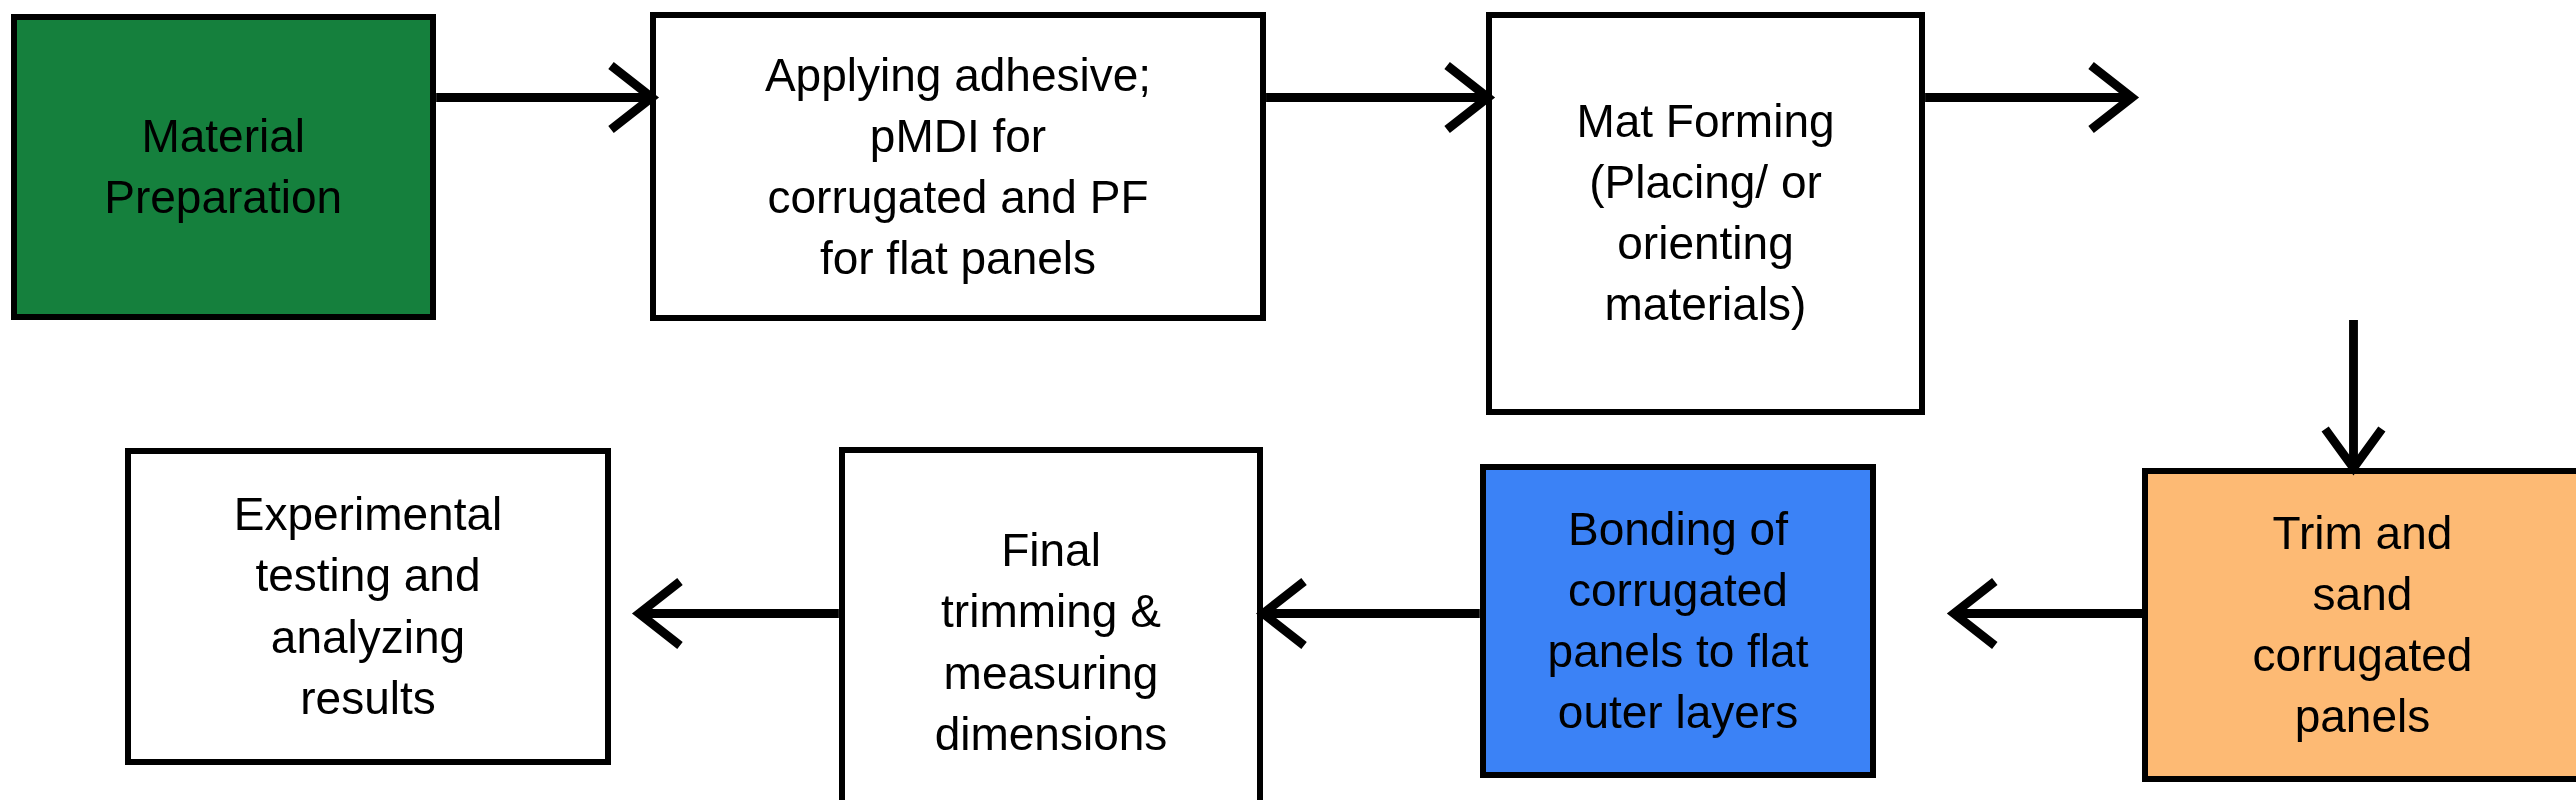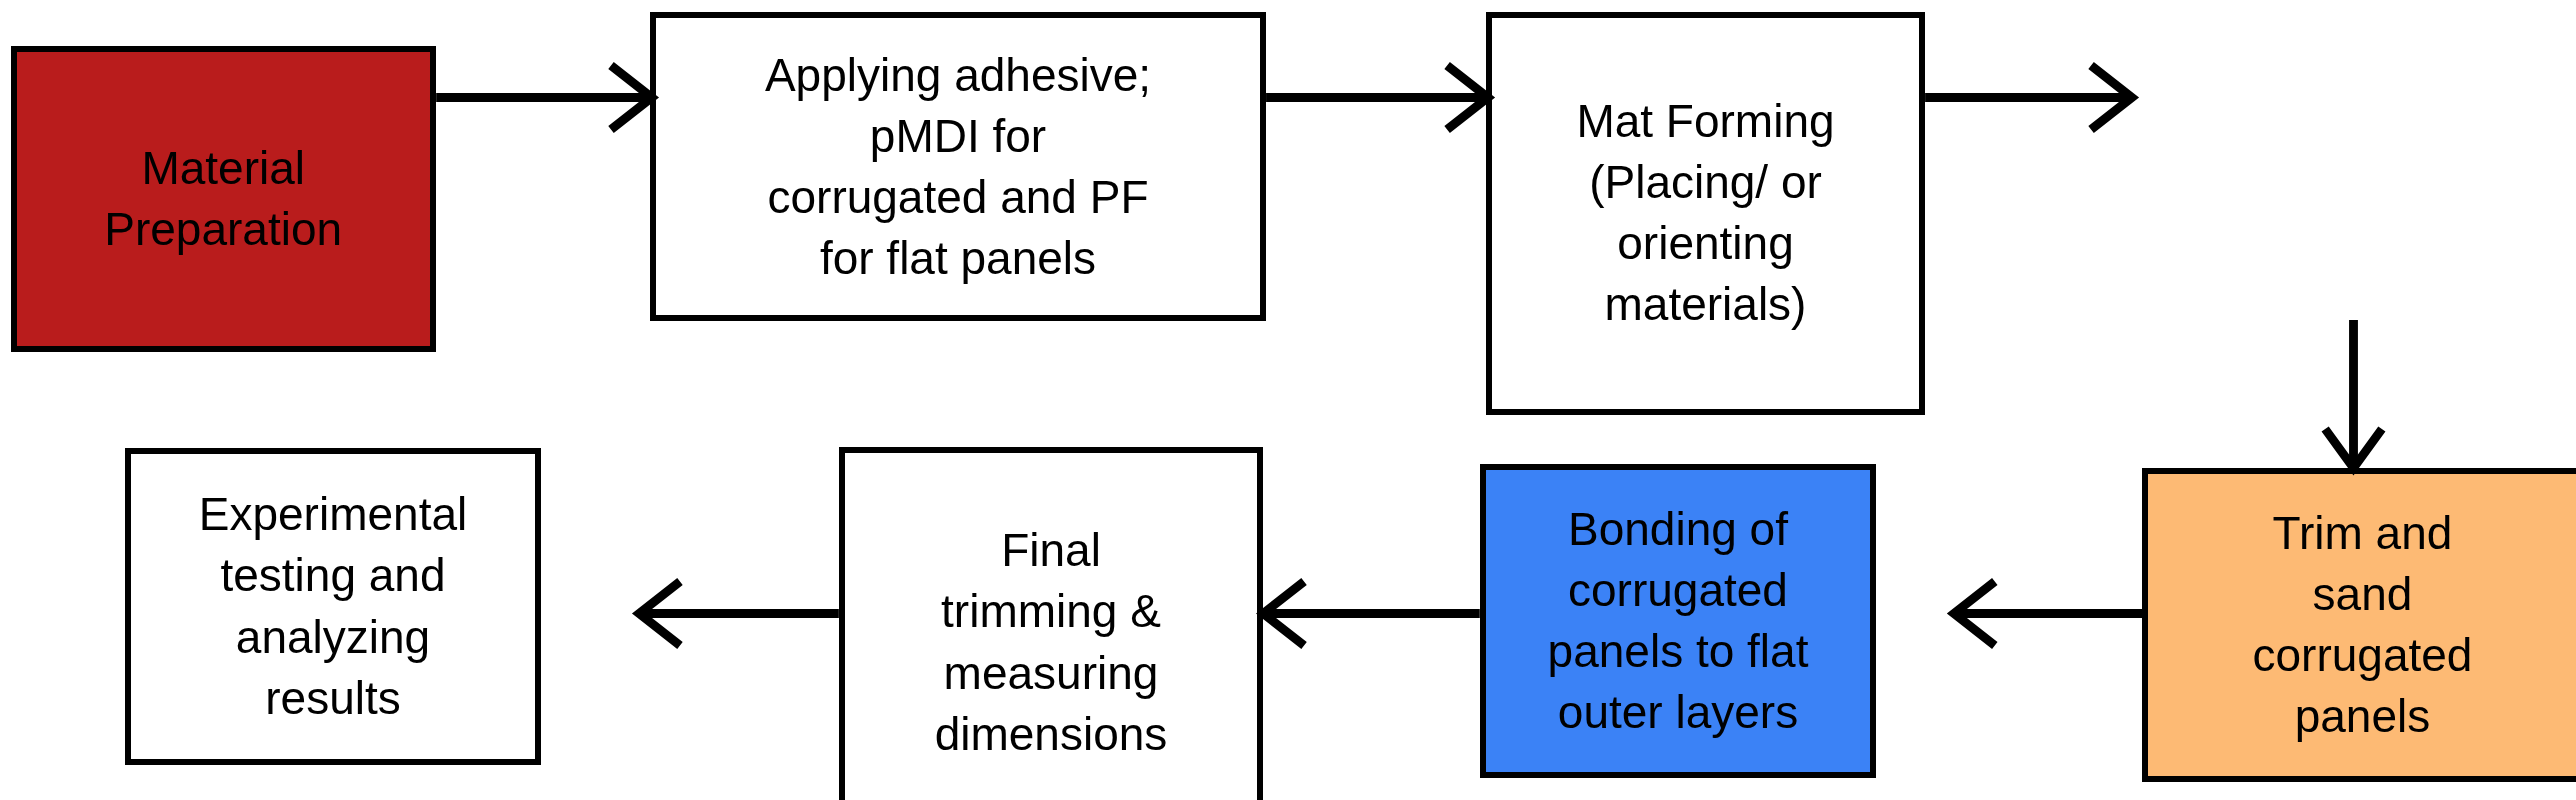--- a/index.html
+++ b/index.html
@@ -39,21 +39,21 @@
   }
   .connector svg {
     display: block;
     overflow: visible;
   }
 </style>
 </head>
 <body>
 
 <div id="canvas">
-    <div class="node" style="left: 10.7px; top: 14.2px; width: 425px; height: 306px; border-color: rgb(0, 0, 0); background: #b91c1c; margin-top: 32px;">
+    <div class="node" style="left: 10.7px; top: 14.2px; width: 425px; height: 306px; border-color: rgb(0, 0, 0); background: #15803d;">
       <div class="node-label" style="color: rgb(0, 0, 0);">Material
 Preparation</div>
     </div>
     <div class="node" style="left: 650px; top: 12.4px; width: 616px; height: 309px; border-color: rgb(0, 0, 0); background: rgb(255, 255, 255);">
       <div class="node-label" style="color: rgb(0, 0, 0);">Applying adhesive;
 pMDI for
 corrugated and PF
 for flat panels</div>
     </div>
     <div class="node" style="left: 1486px; top: 11.6px; width: 439px; height: 403px; border-color: rgb(0, 0, 0); background: rgb(255, 255, 255);">
@@ -73,21 +73,21 @@
 corrugated
 panels to flat
 outer layers</div>
     </div>
     <div class="node" style="left: 839px; top: 447px; width: 424px; height: 391px; border-color: rgb(0, 0, 0); background: rgb(255, 255, 255);">
       <div class="node-label" style="color: rgb(0, 0, 0);">Final
 trimming &amp;
 measuring
 dimensions</div>
     </div>
-    <div class="node" style="left: 125px; top: 448px; width: 416px; height: 317px; border-color: rgb(0, 0, 0); background: rgb(255, 255, 255);">
+    <div class="node" style="left: 125px; top: 448px; width: 486px; height: 317px; border-color: rgb(0, 0, 0); background: rgb(255, 255, 255);">
       <div class="node-label" style="color: rgb(0, 0, 0);">Experimental
 testing and
 analyzing
 results</div>
     </div>
     <div class="connector" style="left: 436px; top: 62px; width: 216px; height: 71px;">
       <svg width="216" height="71" viewBox="0 0 243 80">
         <line x1="0" y1="40" x2="243" y2="40" stroke="#000000" stroke-width="10"></line>
         <polyline points="197,4 243,40 197,76" fill="none" stroke="#000000" stroke-width="10" stroke-linecap="butt" stroke-linejoin="miter"></polyline>
       </svg>

